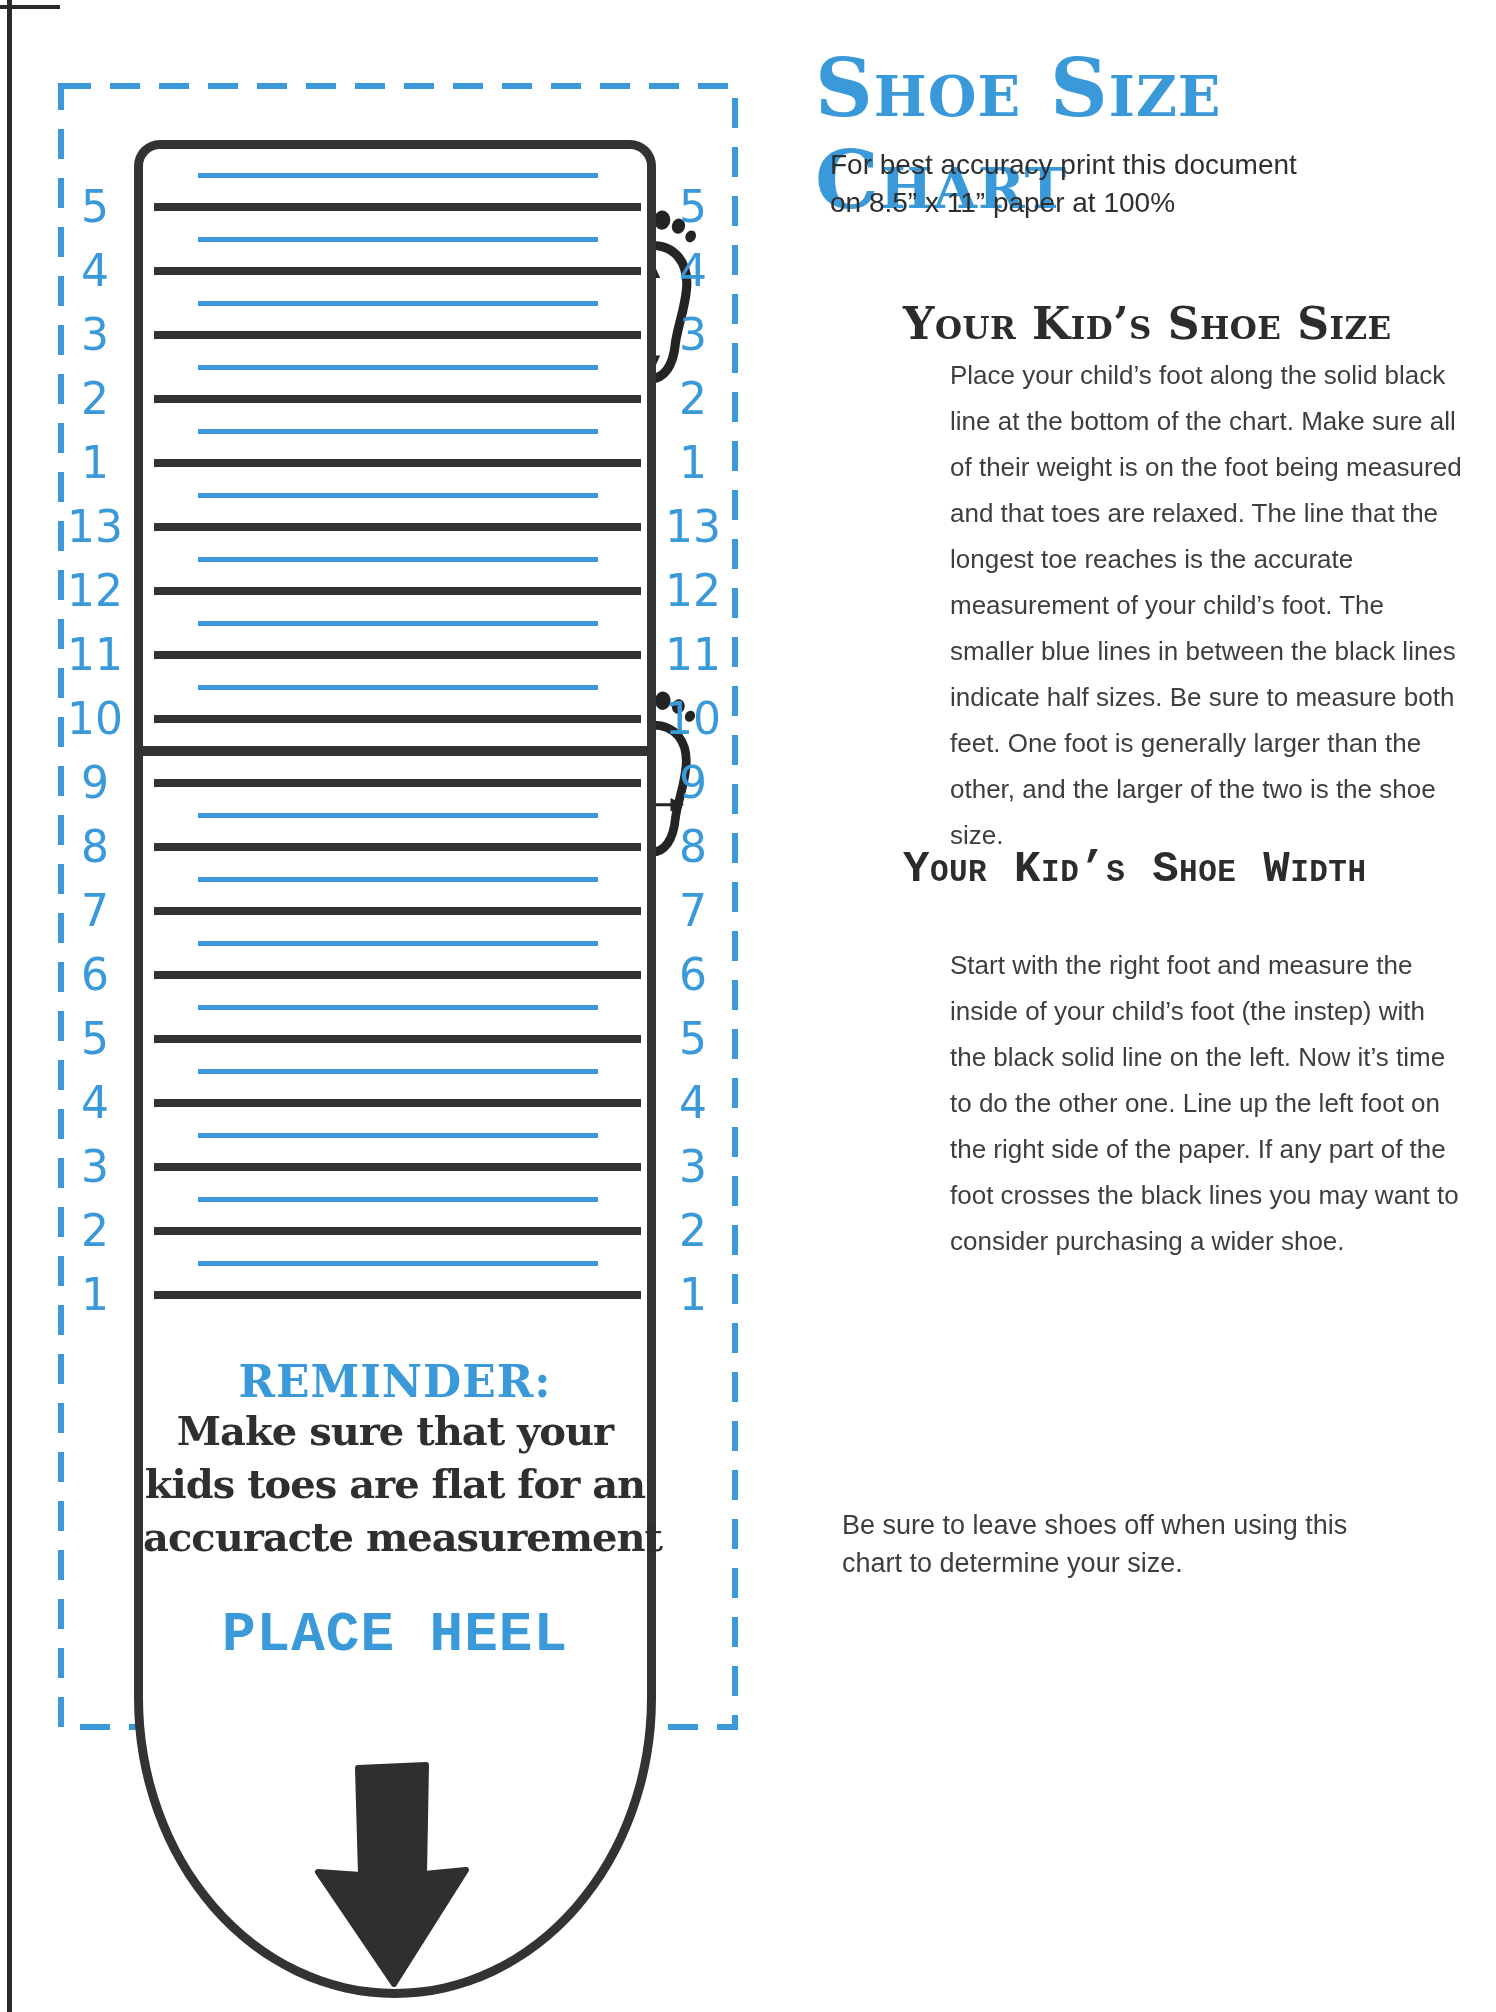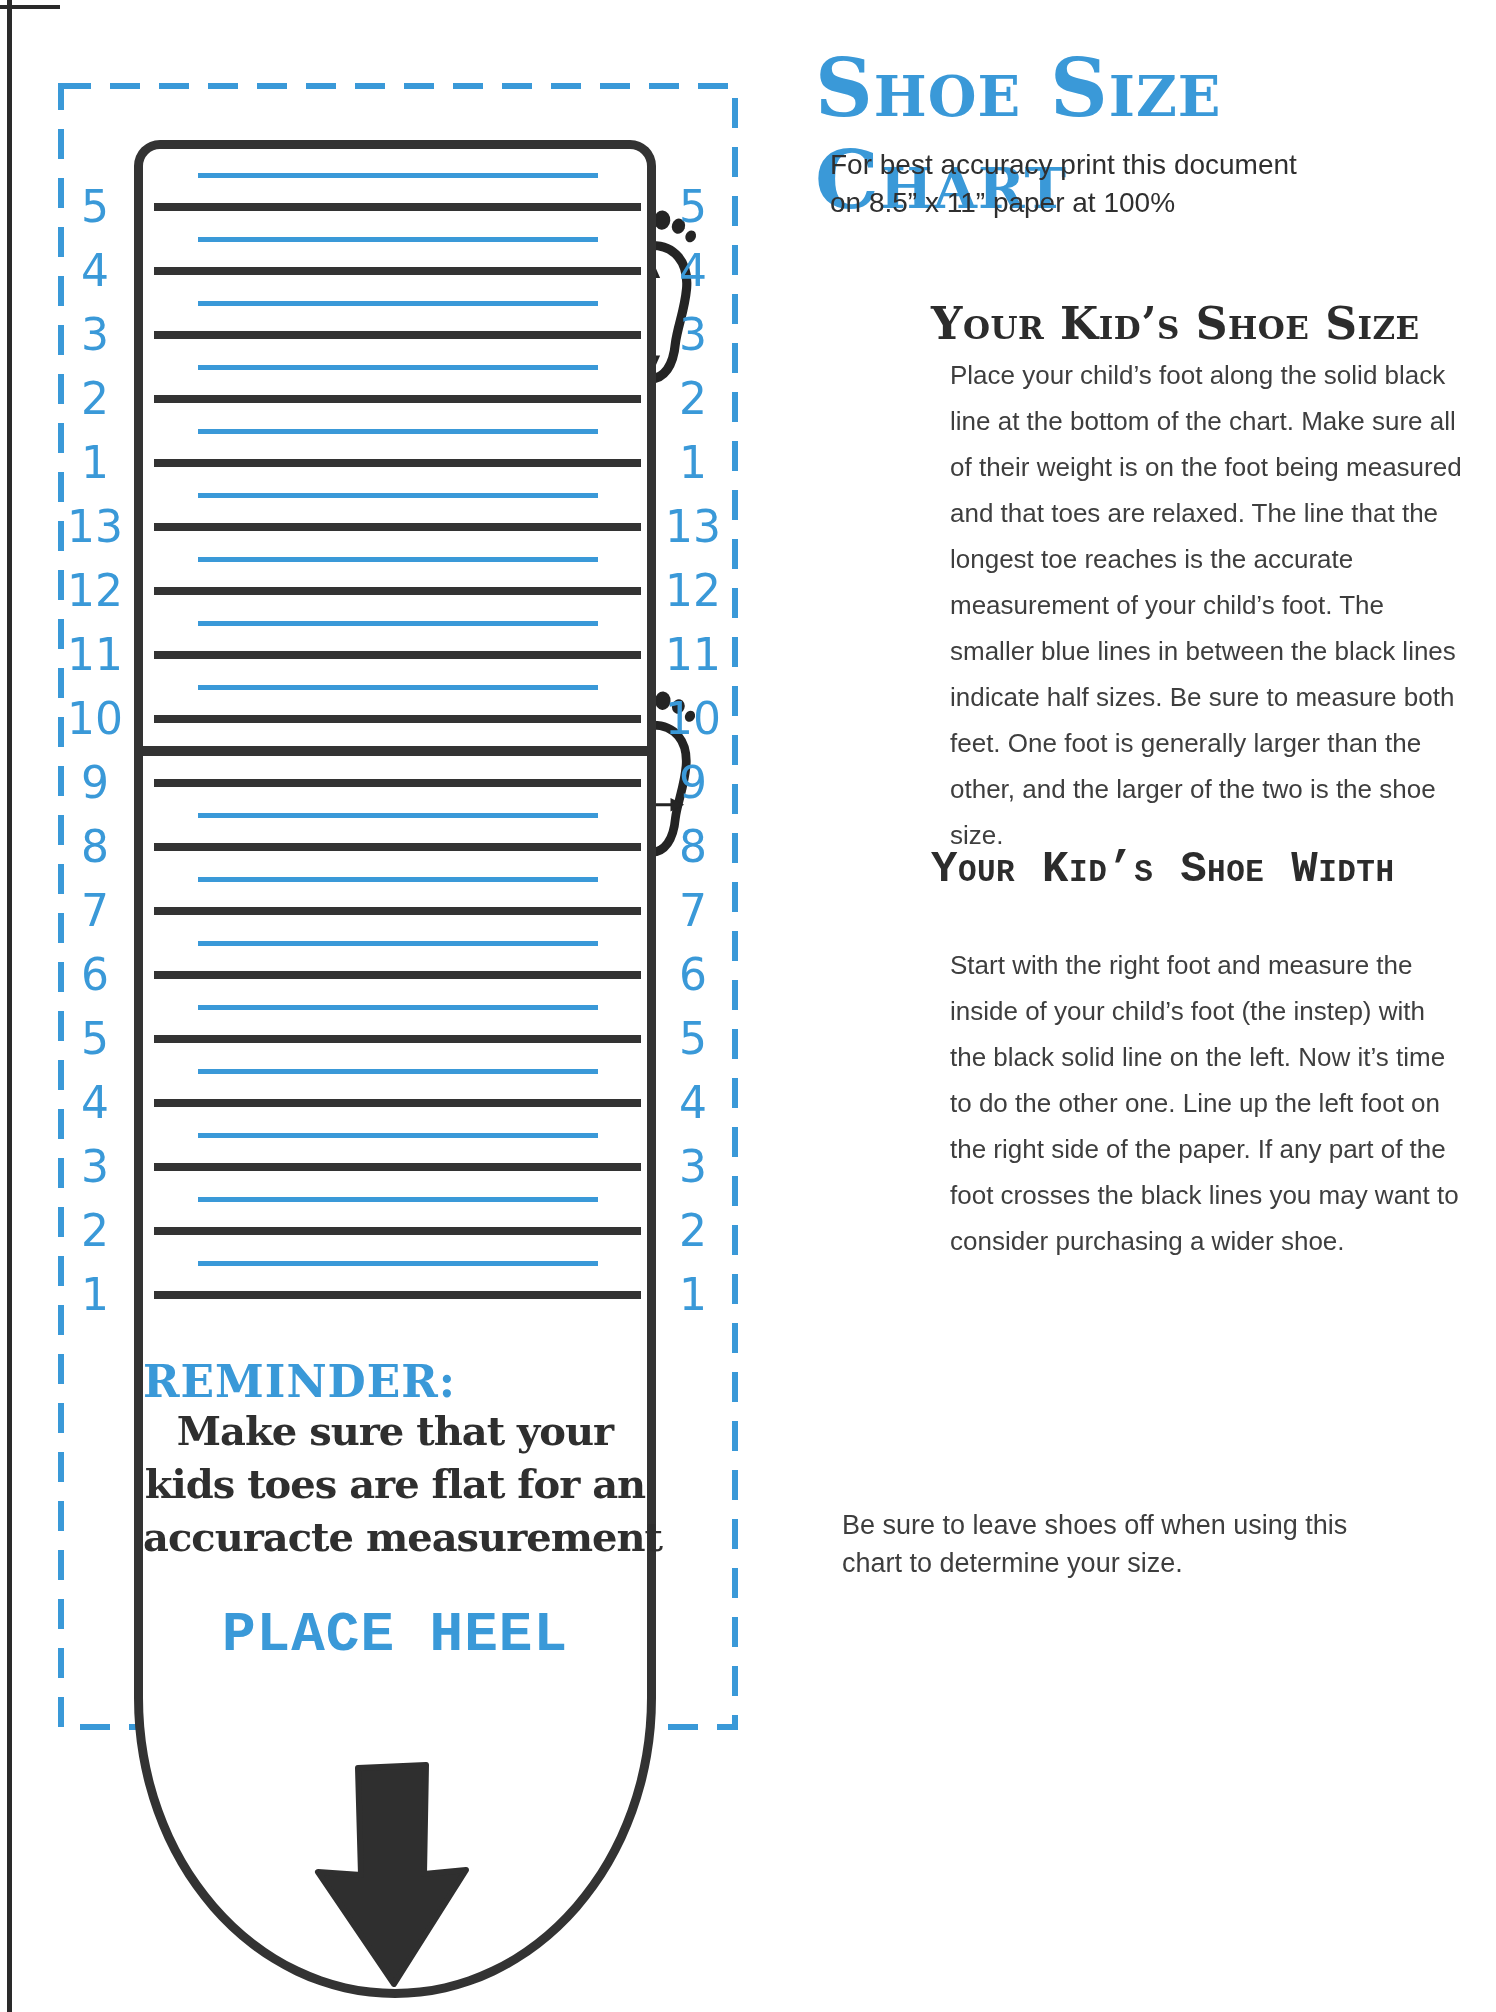--- a/index.html
+++ b/index.html
@@ -37,42 +37,42 @@
   .num{
     position:absolute;width:88px;text-align:center;
     font-family:"DejaVu Sans",sans-serif;font-size:44px;line-height:46px;color:var(--blue);
   }
   .num.left{left:51px;}
   .num.right{left:649px;}
 
   .serif{font-family:"DejaVu Serif",serif;font-weight:700;}
 
   .reminder-title{
-    position:absolute;left:0;top:1207px;width:100%;text-align:left;
+    position:absolute;left:0;top:1207px;width:100%;text-align:center;
     font-size:44px;color:var(--blue);letter-spacing:1px;
   }
   .reminder-lines{position:absolute;left:0;top:1255px;width:100%;text-align:center;color:#2f2f2f;}
   .reminder-lines div{font-size:40px;line-height:53px;white-space:nowrap;letter-spacing:-1px;}
 
   .place-heel{
     position:absolute;left:0;top:1449px;width:100%;text-align:center;
     color:var(--blue);font-size:56px;line-height:74px;letter-spacing:1px;font-family:Liberation Mono, monospace;
   }
 
   .down-arrow{position:absolute;left:155px;top:1613px;}
 
   
   .title{
     position:absolute;left:815px;top:42px;
     font-size:80px;color:var(--blue);font-variant:small-caps;letter-spacing:1px;line-height:92px;
   }
   .subtitle{position:absolute;left:830px;top:146px;font-size:28px;line-height:38px;color:#2f2f2f;}
 
   .sec-head{
-    position:absolute;font-size:44px;color:var(--head);font-variant:small-caps;letter-spacing:0.5px;margin-left:28px;
+    position:absolute;font-size:44px;color:var(--head);font-variant:small-caps;letter-spacing:0.5px;
   }
   .sec-head.size{left:903px;top:298px;}
   .sec-head.width{left:903px;top:844px;font-family:Liberation Mono, monospace;}
 
   .para{position:absolute;font-size:26px;line-height:46px;color:var(--text);width:515px;}
   .para.size{left:950px;top:352px;}
   .para.width{left:950px;top:942px;}
 
   .howto-head{
     position:absolute;left:788px;top:1448px;

